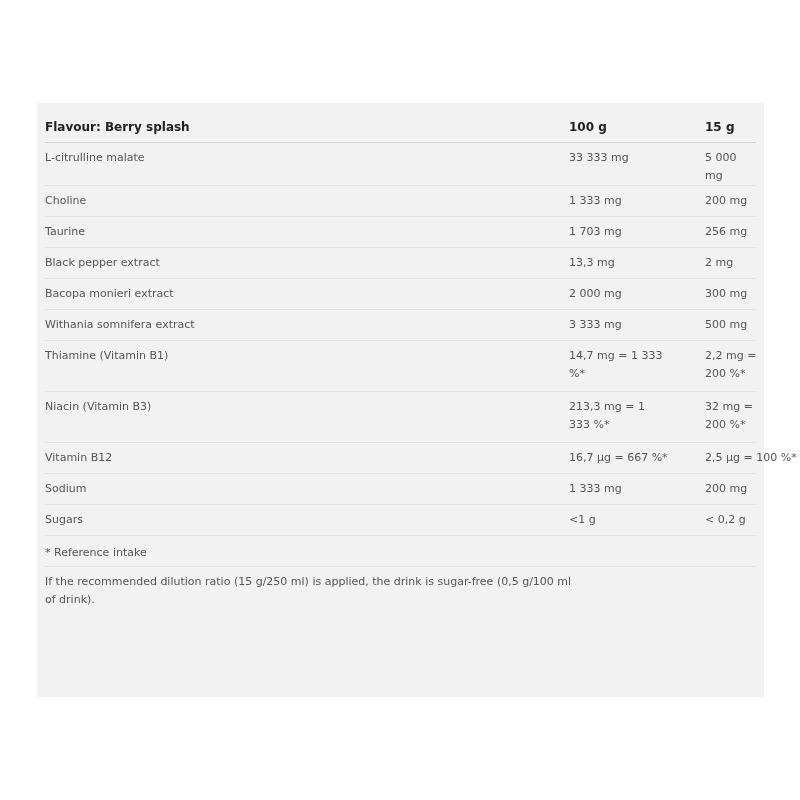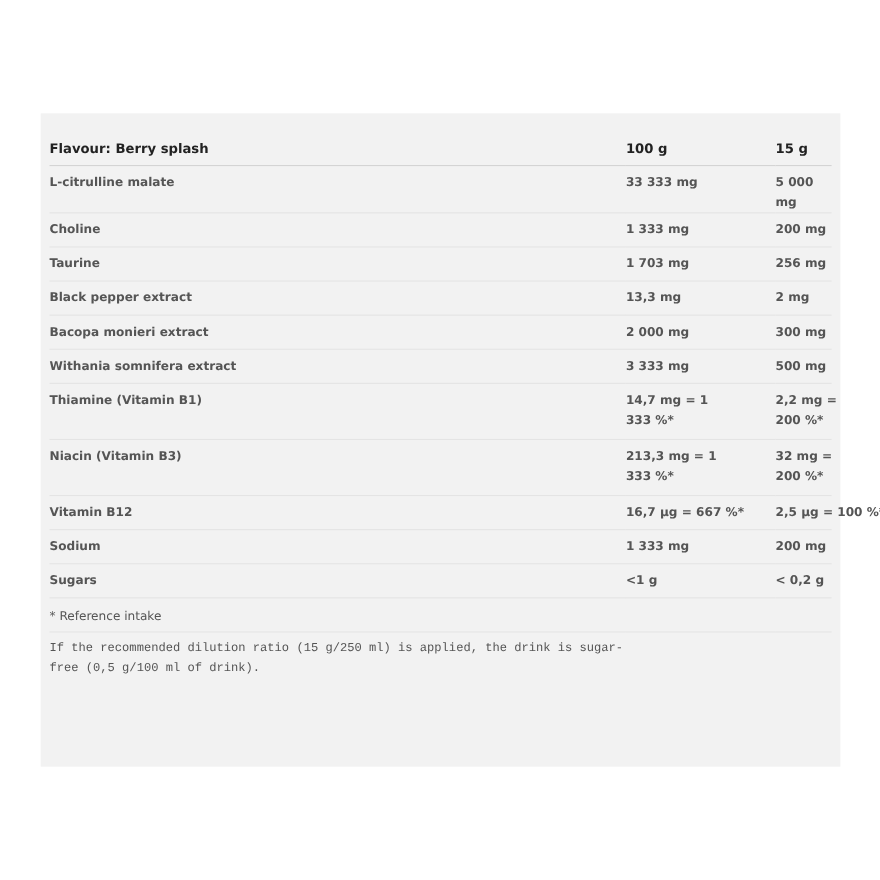--- a/index.html
+++ b/index.html
@@ -15,21 +15,21 @@
       position: absolute;
       left: 37px;
       top: 103px;
       width: 727px;
       height: 594px;
       background: #f2f2f2;
     }
     table {
       position: absolute;
       left: 8px;
-      top: 16px;
+      top: 8px;
       width: 711px;
       border-collapse: collapse;
       table-layout: fixed;
     }
     col.c1 { width: 524px; }
     col.c2 { width: 136px; }
     col.c3 { width: 51px; }
     td, th {
       text-align: left;
       vertical-align: top;
@@ -45,21 +45,20 @@
       height: 31px;
       padding-top: 7px;
       box-sizing: border-box;
       border-bottom: 1px solid #d4d4d4;
     }
     tr.row td {
       border-bottom: 1px solid #e4e4e4;
       padding-top: 6px;
       height: 31px;
       box-sizing: border-box;
-      font-weight: bold;
     }
     tr.row.tall td { height: 51px; }
     tr.note td {
       padding-top: 8px;
       height: 31px;
       box-sizing: border-box;
       border-bottom: 1px solid #e4e4e4;
     }
     tr.foot td {
       padding-top: 6px;
@@ -70,21 +69,20 @@
       width: 60px;
       white-space: normal;
     }
     .wrap2 {
       display: block;
       width: 96px;
     }
     .footnote-text {
       display: block;
       width: 540px;
-      font-family: Liberation Mono, monospace;
     }
   </style>
 </head>
 <body>
 
 <div class="panel">
   <table>
     <colgroup>
         <col class="c1">
         <col class="c2">

